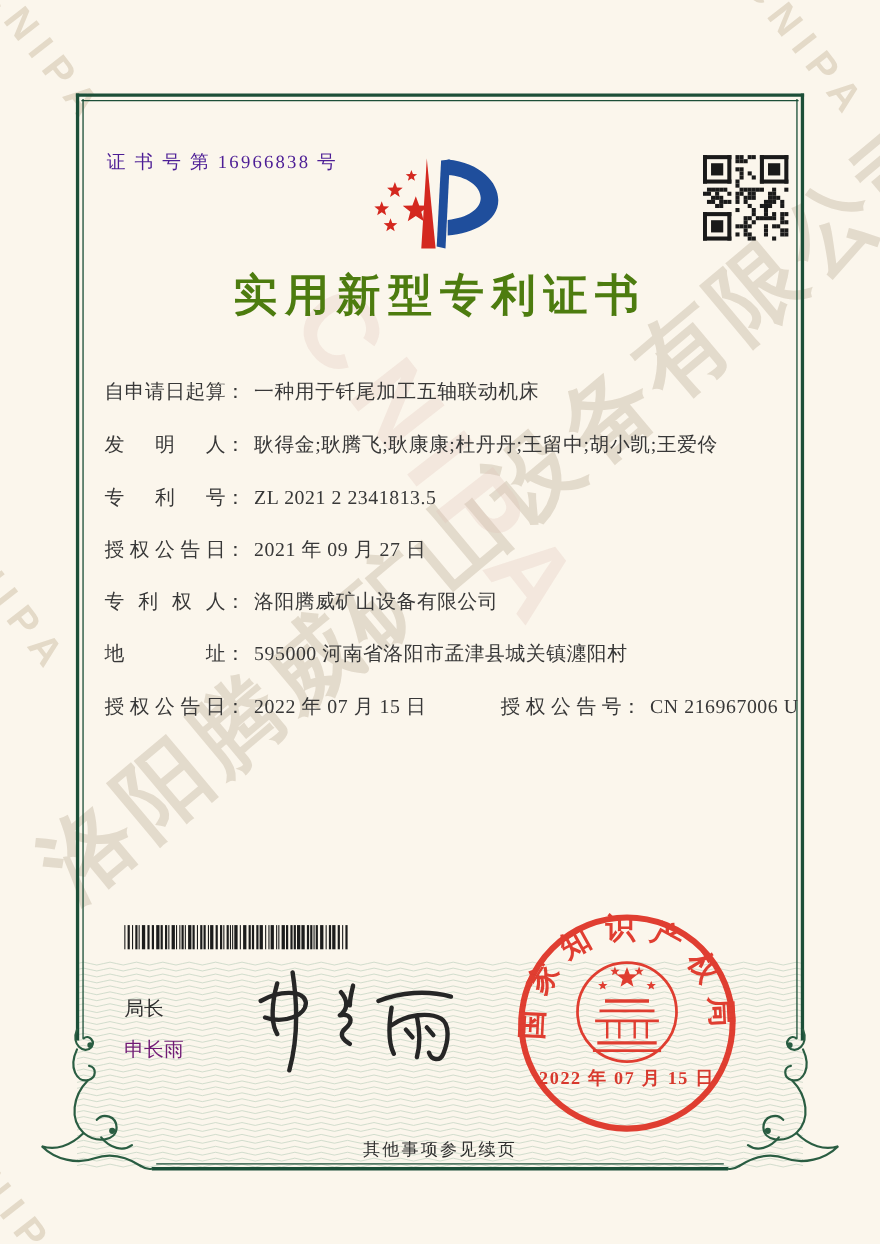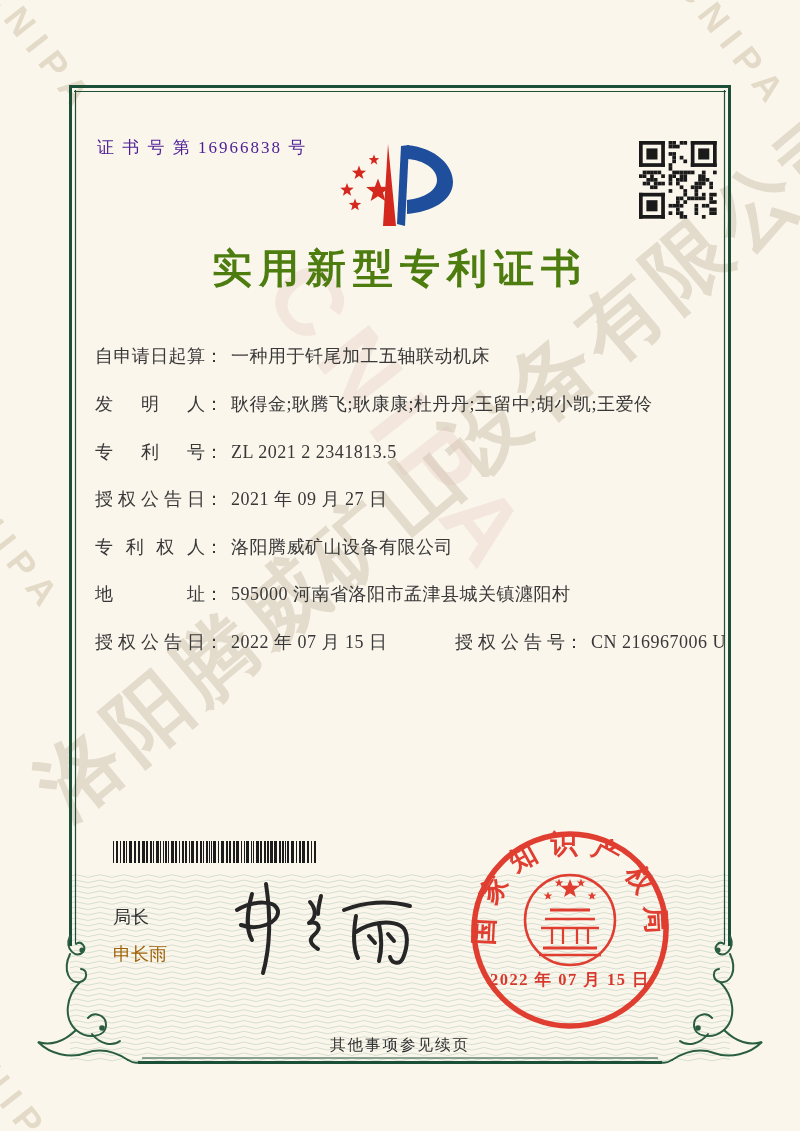--- a/index.html
+++ b/index.html
@@ -33,21 +33,21 @@
          letter-spacing:7px;color:#4d7c0f;z-index:4;}
   .frow{left:95px;width:640px;font-size:18px;color:#383838;z-index:4;white-space:nowrap;}
   .frow .lab{display:inline-block;width:110px;text-align:justify;text-align-last:justify;vertical-align:top;}
   .frow .colon{display:inline-block;margin-right:8px;}
   .frow .val{letter-spacing:0.5px;}
   .cell2{position:absolute;left:360px;top:0;}
   .paras{left:95px;top:652px;width:622px;z-index:4;font-size:16.5px;line-height:1.66;
          text-align:justify;color:#353535;letter-spacing:0.4px;}
   .paras p{margin:0;text-indent:2em;}
   .sig-title{left:113px;top:905px;font-size:18px;color:#2f2f2f;z-index:5;}
-  .sig-name{left:113px;top:942px;font-size:18px;color:#a16207;z-index:5;}
+  .sig-name{left:113px;top:942px;font-size:18px;color:#701a75;z-index:5;}
   .signature{left:222px;top:876px;z-index:5;}
   .seal{left:455px;top:828px;z-index:5;opacity:0.92;}
   .page-info{left:0;top:1036px;width:100%;text-align:center;font-size:13.5px;letter-spacing:1px;color:#3a3a3a;z-index:4;}
   .continuation{left:0;top:1035px;width:100%;text-align:center;font-size:15.5px;letter-spacing:2px;color:#2f2f2f;z-index:4;}
   .barcode{left:113px;top:841px;width:210px;height:22px;display:flex;align-items:stretch;z-index:4;}
   .barcode i{display:block;background:#1c1c1c;height:100%;}
   .qr{left:639px;top:141px;z-index:4;}
 </style>
 </head>
 <body>

